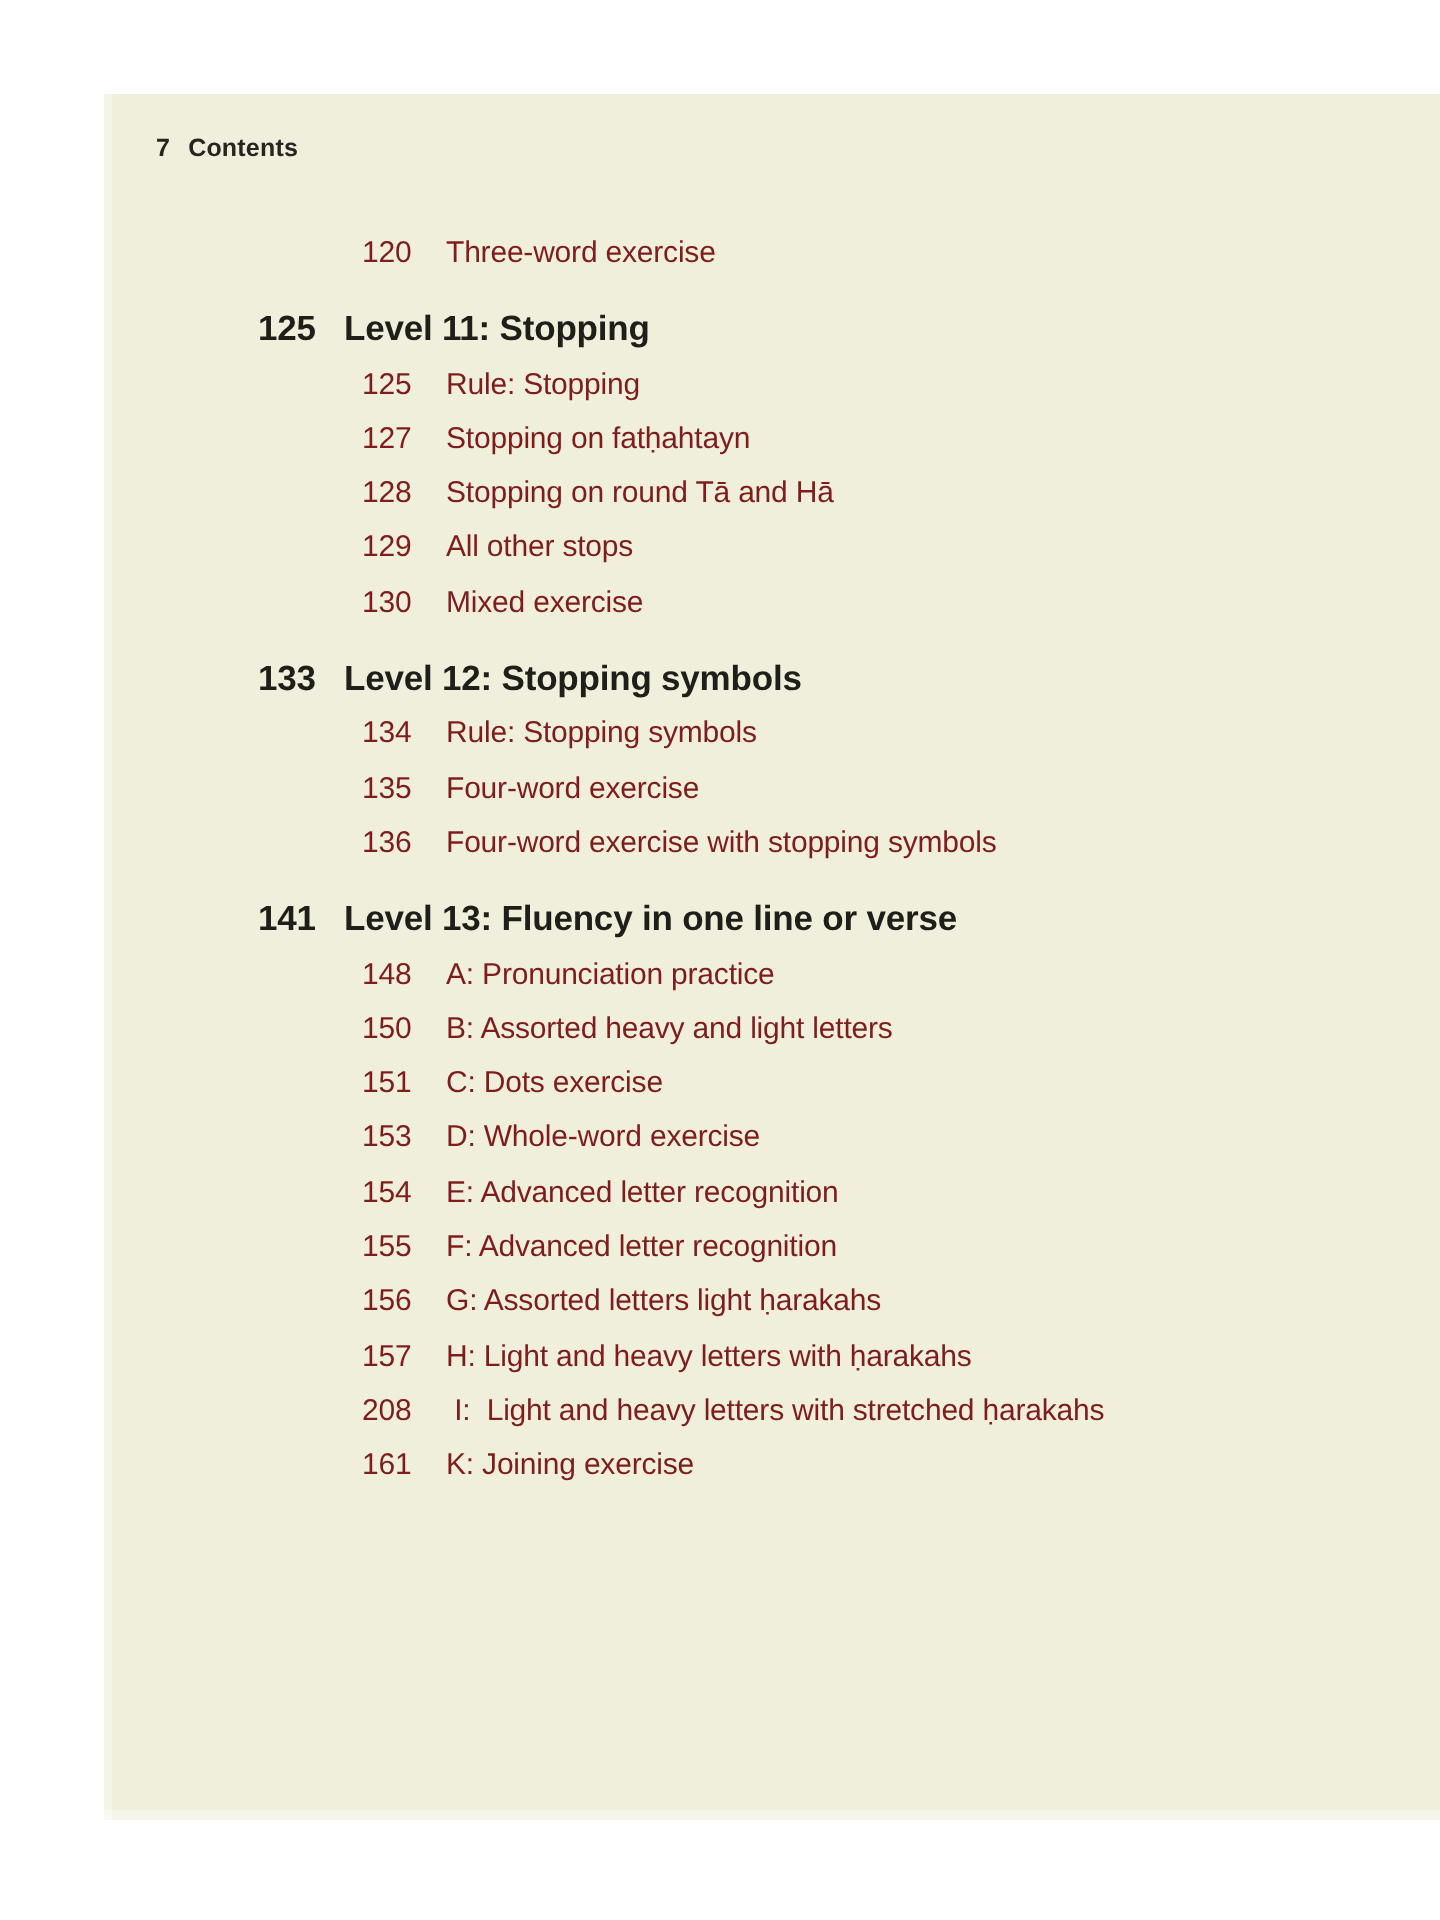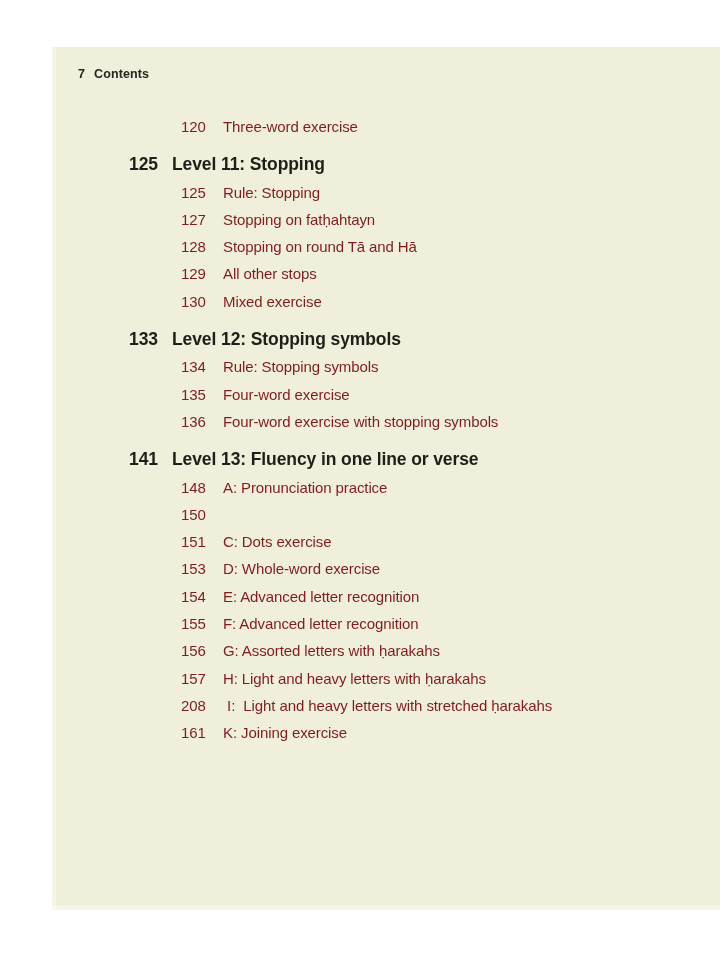--- a/index.html
+++ b/index.html
@@ -129,40 +129,41 @@
         <div class="row section">
           <span class="num">141</span>
           <span class="label">Level 13: Fluency in one line or verse</span>
         </div>
         <div class="row entry">
           <span class="num">148</span>
           <span class="label">A: Pronunciation practice</span>
         </div>
         <div class="row entry">
           <span class="num">150</span>
+          <span class="label">B: Assorted heavy and light letters</span>
         </div>
         <div class="row entry">
           <span class="num">151</span>
           <span class="label">C: Dots exercise</span>
         </div>
         <div class="row entry">
           <span class="num">153</span>
           <span class="label">D: Whole-word exercise</span>
         </div>
         <div class="row entry">
           <span class="num">154</span>
           <span class="label">E: Advanced letter recognition</span>
         </div>
         <div class="row entry">
           <span class="num">155</span>
           <span class="label">F: Advanced letter recognition</span>
         </div>
         <div class="row entry">
           <span class="num">156</span>
-          <span class="label">G: Assorted letters with ḥarakahs</span>
+          <span class="label">G: Assorted letters light ḥarakahs</span>
         </div>
         <div class="row entry">
           <span class="num">157</span>
           <span class="label">H: Light and heavy letters with ḥarakahs</span>
         </div>
         <div class="row entry">
           <span class="num">208</span>
           <span class="label"> I:  Light and heavy letters with stretched ḥarakahs</span>
         </div>
         <div class="row entry">

